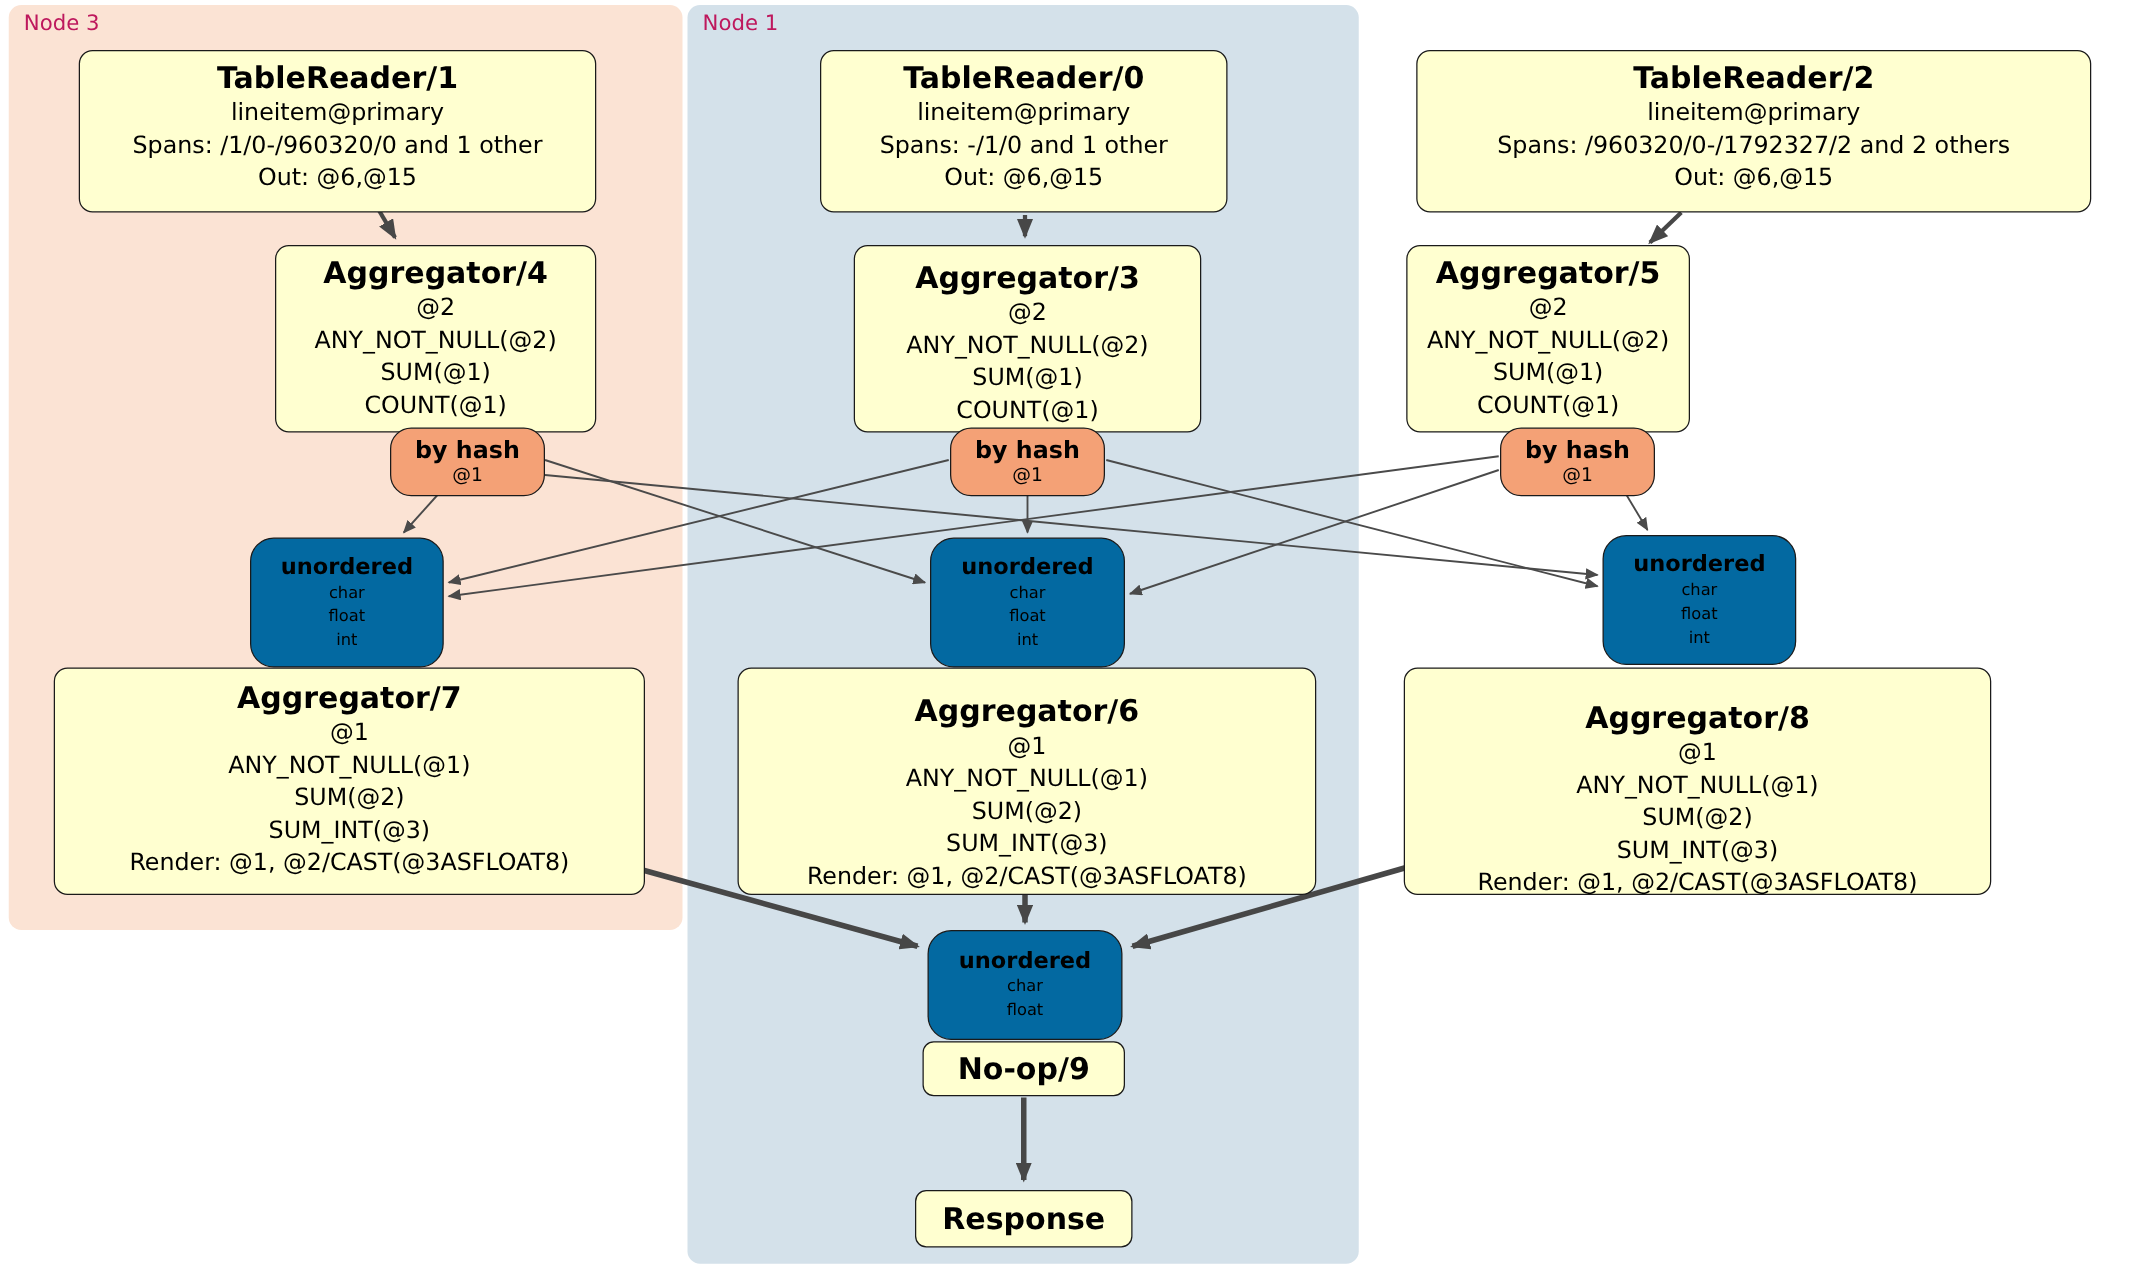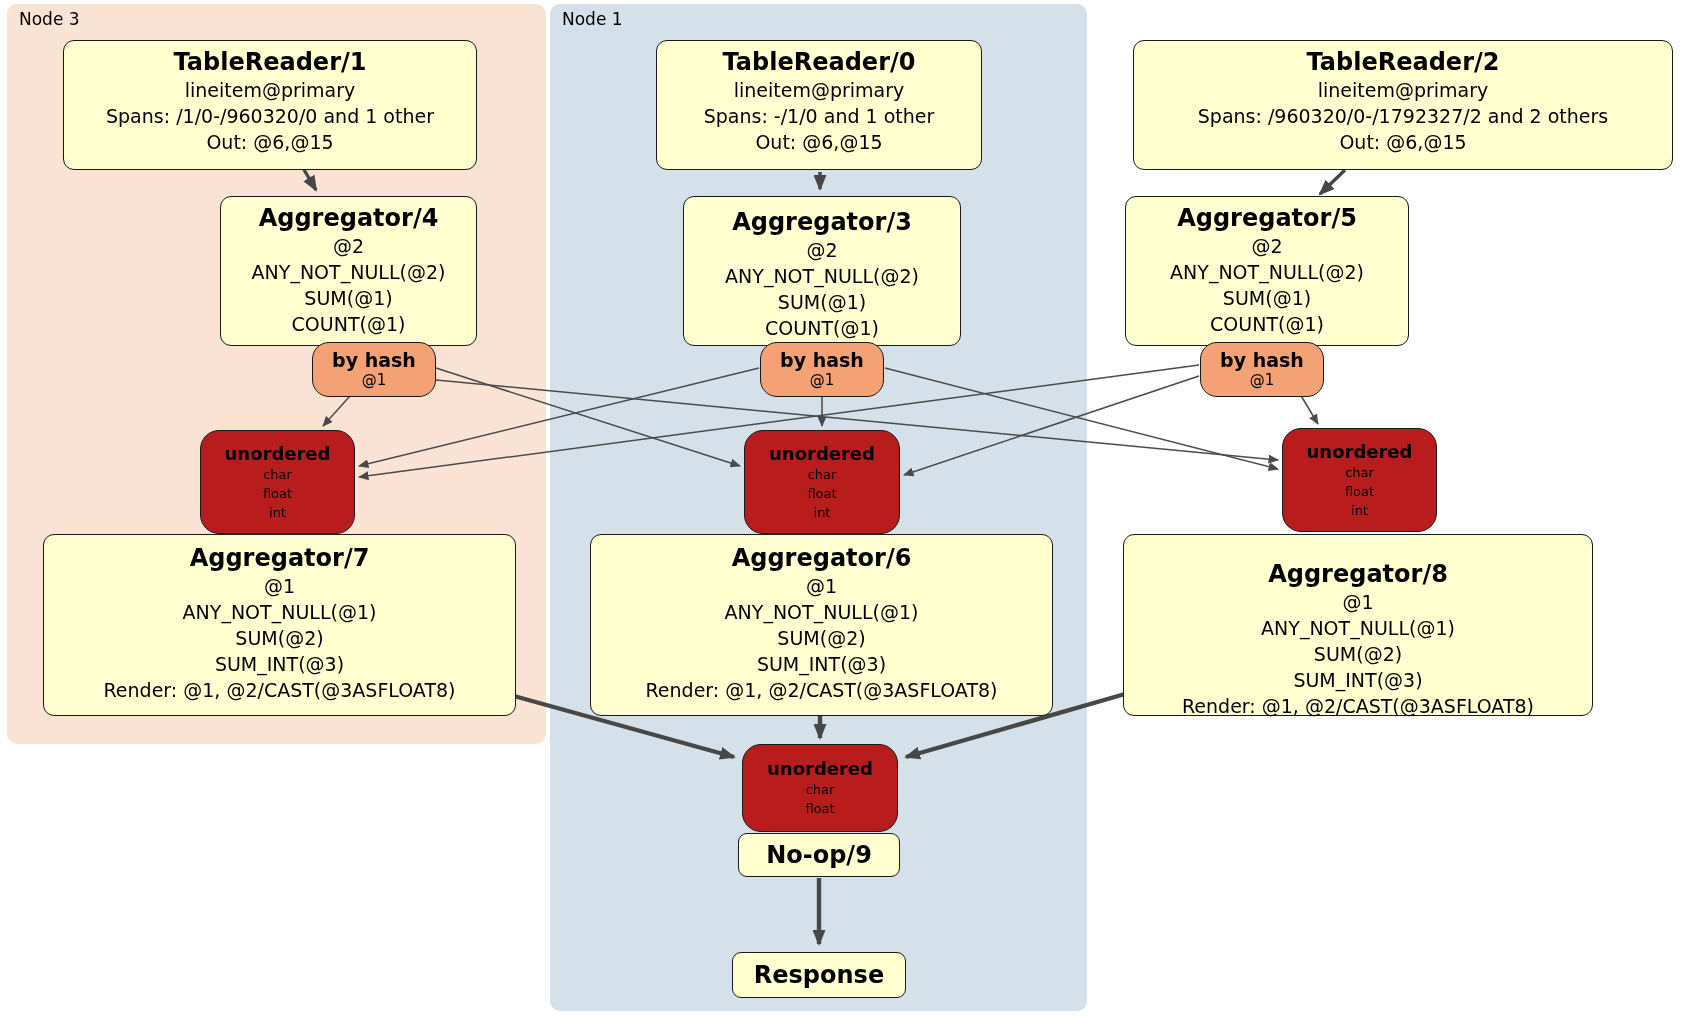--- a/index.html
+++ b/index.html
@@ -1,32 +1,32 @@
 <!DOCTYPE html>
 <html><head>
 <meta charset="utf-8">
 <style>
   html,body{margin:0;padding:0;background:#ffffff;}
   #stage{
     position:relative;width:1706px;height:1016px;background:#ffffff;overflow:hidden;
     font-family:"DejaVu Sans","Liberation Sans",sans-serif;color:#000;
   }
   .panel{position:absolute;border-radius:10px;}
-  .panel-label{position:absolute;left:12px;top:5px;font-size:17px;color:#000000;}
+  .panel-label{position:absolute;left:12px;top:5px;font-size:17px;color:#be185d;}
   .nbox{position:absolute;background:#ffffd0;border:1.6px solid #1a1a1a;border-radius:11px;
         display:flex;flex-direction:column;align-items:center;justify-content:flex-start;
         padding-top:6px;box-sizing:border-box;text-align:center;z-index:3;}
   .box-title{font-size:24px;font-weight:bold;line-height:30px;white-space:nowrap;}
   .box-line{font-size:19px;line-height:26px;white-space:nowrap;}
   .router{position:absolute;background:#f4a176;border:1.6px solid #1a1a1a;border-radius:17px;
           display:flex;flex-direction:column;align-items:center;justify-content:center;
           box-sizing:border-box;text-align:center;z-index:4;}
   .router .r-title{font-size:19px;font-weight:bold;line-height:22px;}
   .router .r-sub{font-size:15px;line-height:19px;}
-  .sync{position:absolute;background:#b91c1c;border:1.6px solid #1a1a1a;border-radius:19px;
+  .sync{position:absolute;background:#0369a1;border:1.6px solid #1a1a1a;border-radius:19px;
         display:flex;flex-direction:column;align-items:center;justify-content:center;
         box-sizing:border-box;text-align:center;z-index:3;}
   .sync .s-title{font-size:18px;font-weight:bold;line-height:22px;}
   .sync .s-type{font-size:13px;line-height:19px;}
   .smallbox{position:absolute;background:#ffffd0;border:1.8px solid #1a1a1a;border-radius:9px;
         display:flex;align-items:center;justify-content:center;box-sizing:border-box;z-index:3;}
   .smallbox .box-title{line-height:26px;}
   #edges{position:absolute;left:0;top:0;z-index:2;}
 </style>
 </head>
@@ -124,36 +124,36 @@
   <div class="router" style="left:760px;top:342px;width:124px;height:55px;">
     <div class="r-title">by hash</div>
     <div class="r-sub">@1</div>
   </div>
   <div class="sync" style="left:744px;top:430px;width:156px;height:104px;">
     <div class="s-title">unordered</div>
     <div class="s-type">char</div>
     <div class="s-type">float</div>
     <div class="s-type">int</div>
   </div>
-  <div class="nbox" style="left:590px;top:534px;width:463px;height:182px;padding-top:8px;">
+  <div class="nbox" style="left:590px;top:534px;width:463px;height:182px;padding-top:19px;">
     <div class="box-title">Aggregator/6</div>
     <div class="box-line">@1</div>
     <div class="box-line">ANY_NOT_NULL(@1)</div>
     <div class="box-line">SUM(@2)</div>
     <div class="box-line">SUM_INT(@3)</div>
     <div class="box-line">Render: @1, @2/CAST(@3ASFLOAT8)</div>
   </div>
 
   <div class="nbox" style="left:1133px;top:40px;width:540px;height:130px;">
     <div class="box-title">TableReader/2</div>
     <div class="box-line">lineitem@primary</div>
     <div class="box-line">Spans: /960320/0-/1792327/2 and 2 others</div>
     <div class="box-line">Out: @6,@15</div>
   </div>
-  <div class="nbox" style="left:1125px;top:196px;width:284px;height:150px;">
+  <div class="nbox" style="left:1125px;top:196px;width:227px;height:150px;">
     <div class="box-title">Aggregator/5</div>
     <div class="box-line">@2</div>
     <div class="box-line">ANY_NOT_NULL(@2)</div>
     <div class="box-line">SUM(@1)</div>
     <div class="box-line">COUNT(@1)</div>
   </div>
   <div class="router" style="left:1200px;top:342px;width:124px;height:55px;">
     <div class="r-title">by hash</div>
     <div class="r-sub">@1</div>
   </div>

